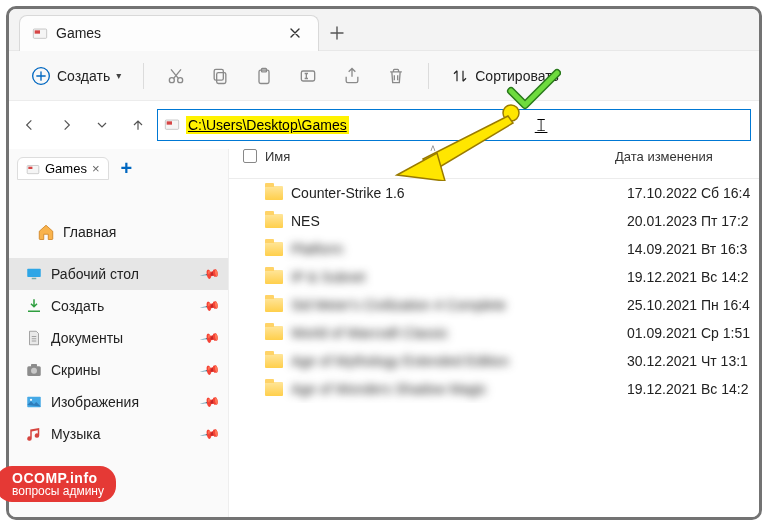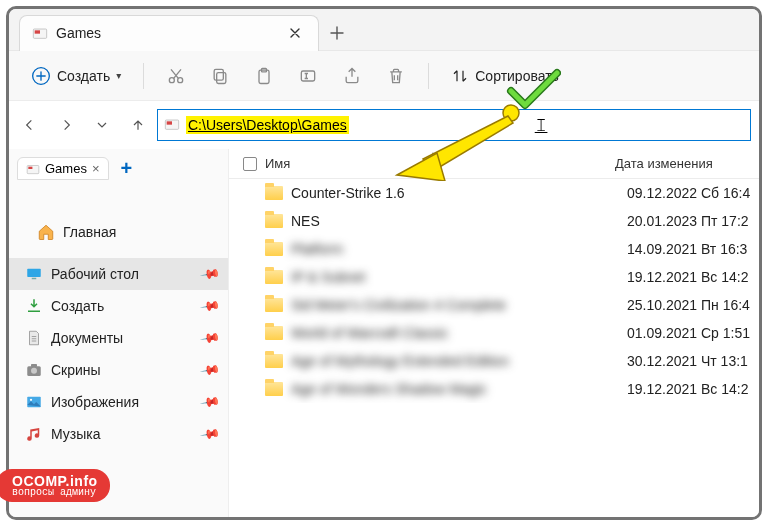--- a/index.html
+++ b/index.html
@@ -41,37 +41,37 @@
   .sb-plus { color: #0067c0; font-size: 20px; font-weight: bold; cursor: pointer; padding: 0 6px; }
   .sb-item { display: flex; align-items: center; gap: 8px; padding: 7px 10px 7px 32px; font-size: 14px; color: #222; cursor: pointer; position: relative; }
   .sb-item.selected { background: #e6e6e6; }
   .sb-item .pin { position: absolute; right: 10px; color: #7a7a7a; transform: rotate(35deg); font-size: 13px; }
   .sb-item svg, .sb-item .ico { width: 18px; height: 18px; flex: 0 0 18px; }
   .sb-item.indent2 { padding-left: 16px; }
   .sb-item.home { padding-left: 28px; margin-top: 32px; }
 
   
   .filepane { flex: 1; background: #fff; display: flex; flex-direction: column; }
-  .cols { display: flex; align-items: center; height: 30px; border-bottom: 1px solid #ececec; color: #333; font-size: 13px; padding-left: 14px; }
+  .cols { display: flex; height: 30px; border-bottom: 1px solid #ececec; color: #333; font-size: 13px; padding-left: 14px; }
   .cols .chk { width: 14px; height: 14px; border: 1px solid #888; border-radius: 2px; margin-right: 8px; }
   .cols .col-name { flex: 0 0 350px; position: relative; }
   .cols .sort-caret { position: absolute; left: 165px; top: -6px; font-size: 10px; color: #888; }
   .cols .col-date { flex: 1; }
   .rows { overflow: hidden; }
   .row { display: flex; align-items: center; height: 28px; padding-left: 36px; font-size: 14px; color: #222; cursor: pointer; }
   .row .fico { width: 18px; height: 18px; margin-right: 8px; display: inline-flex; align-items: center; justify-content: center; }
   .row .rname { flex: 0 0 336px; white-space: nowrap; overflow: hidden; text-overflow: ellipsis; }
   .row .rdate { flex: 1; white-space: nowrap; }
   .blur { filter: blur(4px); }
 
   
   .checkmark { position: absolute; left: 496px; top: 58px; }
   .arrow { position: absolute; left: 384px; top: 92px; pointer-events:none; }
   .watermark { position: absolute; left: -4px; bottom: 24px; background: #e53935; color: #fff; padding: 4px 12px 4px 16px; border-radius: 16px; font-size: 14px; font-weight: bold; letter-spacing: .5px; }
-  .watermark .sub { display:block; font-size: 10px; font-weight: normal; letter-spacing: 0; margin-top:-2px;font-family:Liberation Mono, monospace; }
+  .watermark .sub { display:block; font-size: 12px; font-weight: normal; letter-spacing: 0; margin-top:-2px; }
 
   
   .folder-ico { width: 18px; height: 14px; background: linear-gradient(#ffe59a,#ffcf4b); border-radius: 1px; position: relative; }
   .folder-ico::before { content:""; position: absolute; top:-3px; left:0; width:9px; height:4px; background:#ffd367; border-radius:1px 1px 0 0; }
 </style>
 </head>
 <body>
 
 <div class="window">
 
@@ -265,21 +265,21 @@
           <span class="sort-caret">˄</span>
         </span>
         <span class="col-date">Дата изменения</span>
       </div>
       <div class="rows" id="rows">
           <div class="row">
             <span class="fico">
               <span class="folder-ico"></span>
             </span>
             <span class="rname">Counter-Strike 1.6</span>
-            <span class="rdate">09.12.2022 Сб 16:4</span>
+            <span class="rdate">17.10.2022 Сб 16:4</span>
           </div>
           <div class="row">
             <span class="fico">
               <span class="folder-ico"></span>
             </span>
             <span class="rname">NES</span>
             <span class="rdate">20.01.2023 Пт 17:2</span>
           </div>
           <div class="row">
             <span class="fico">

